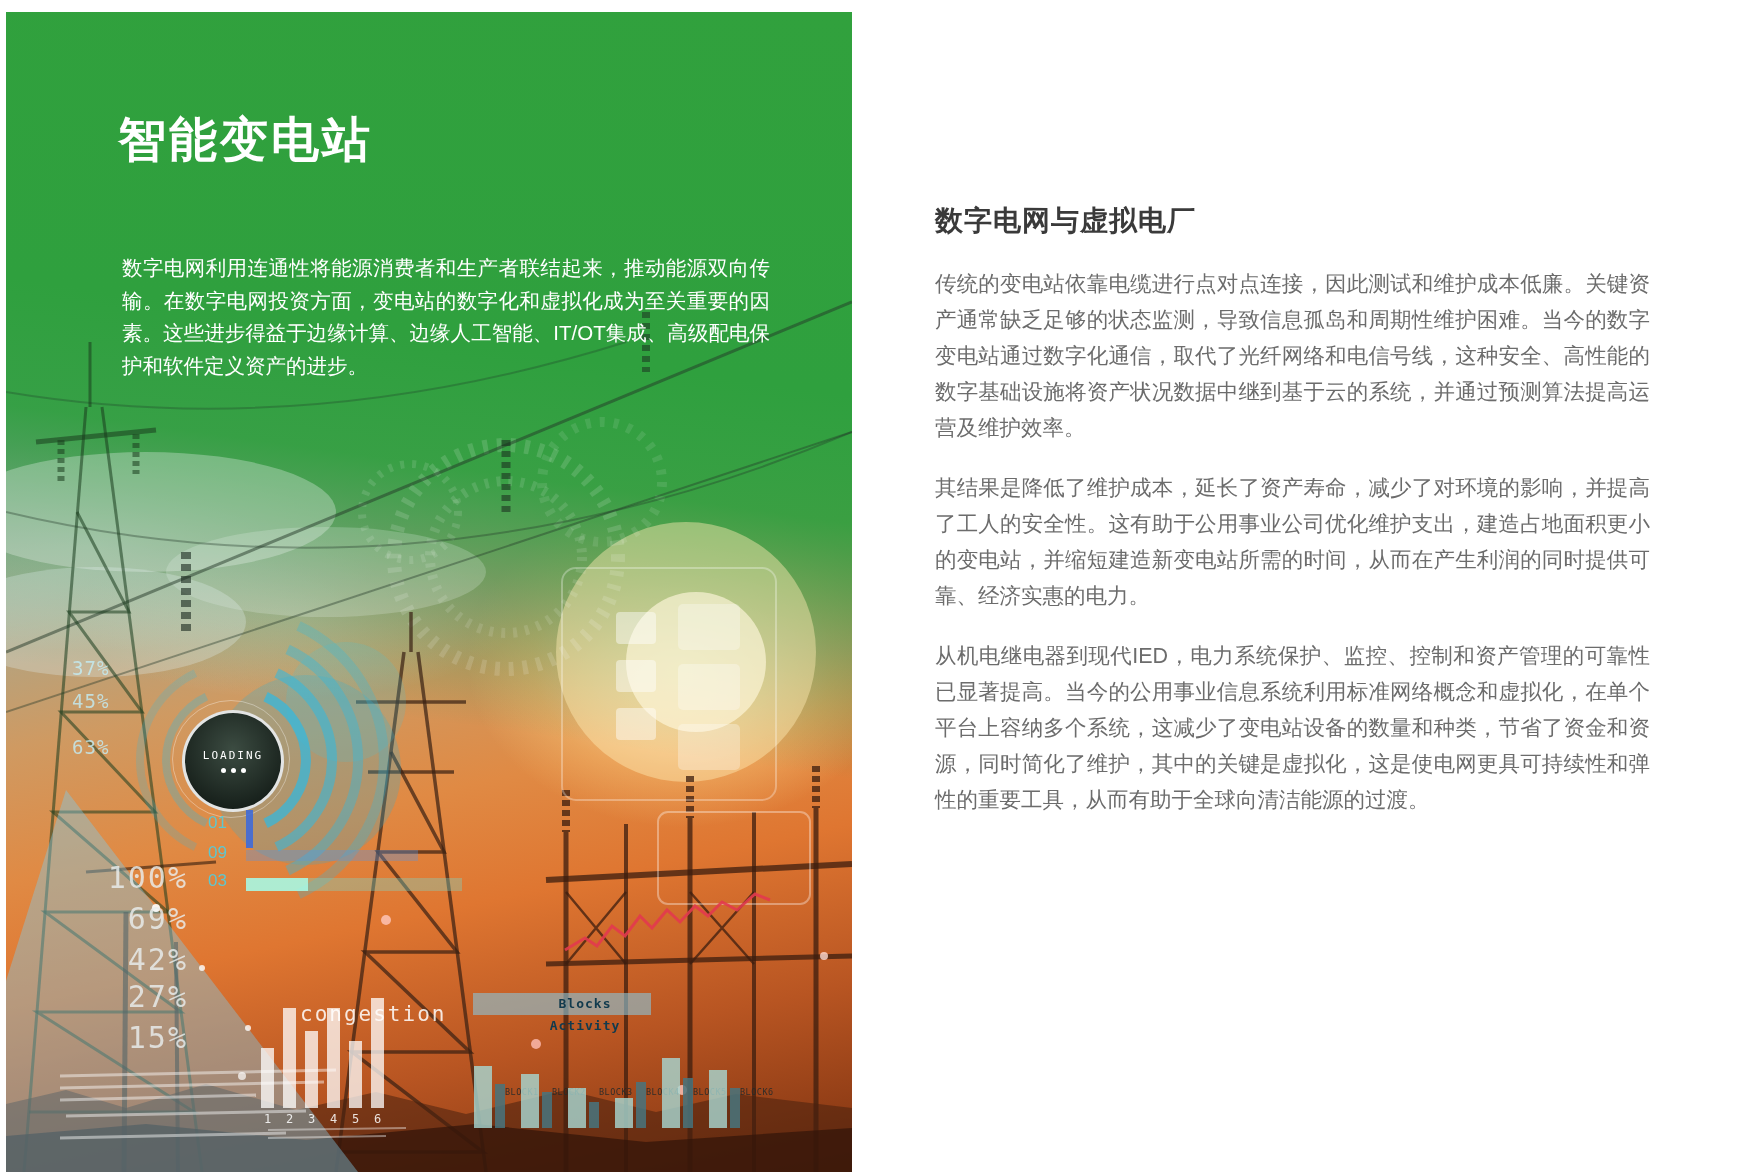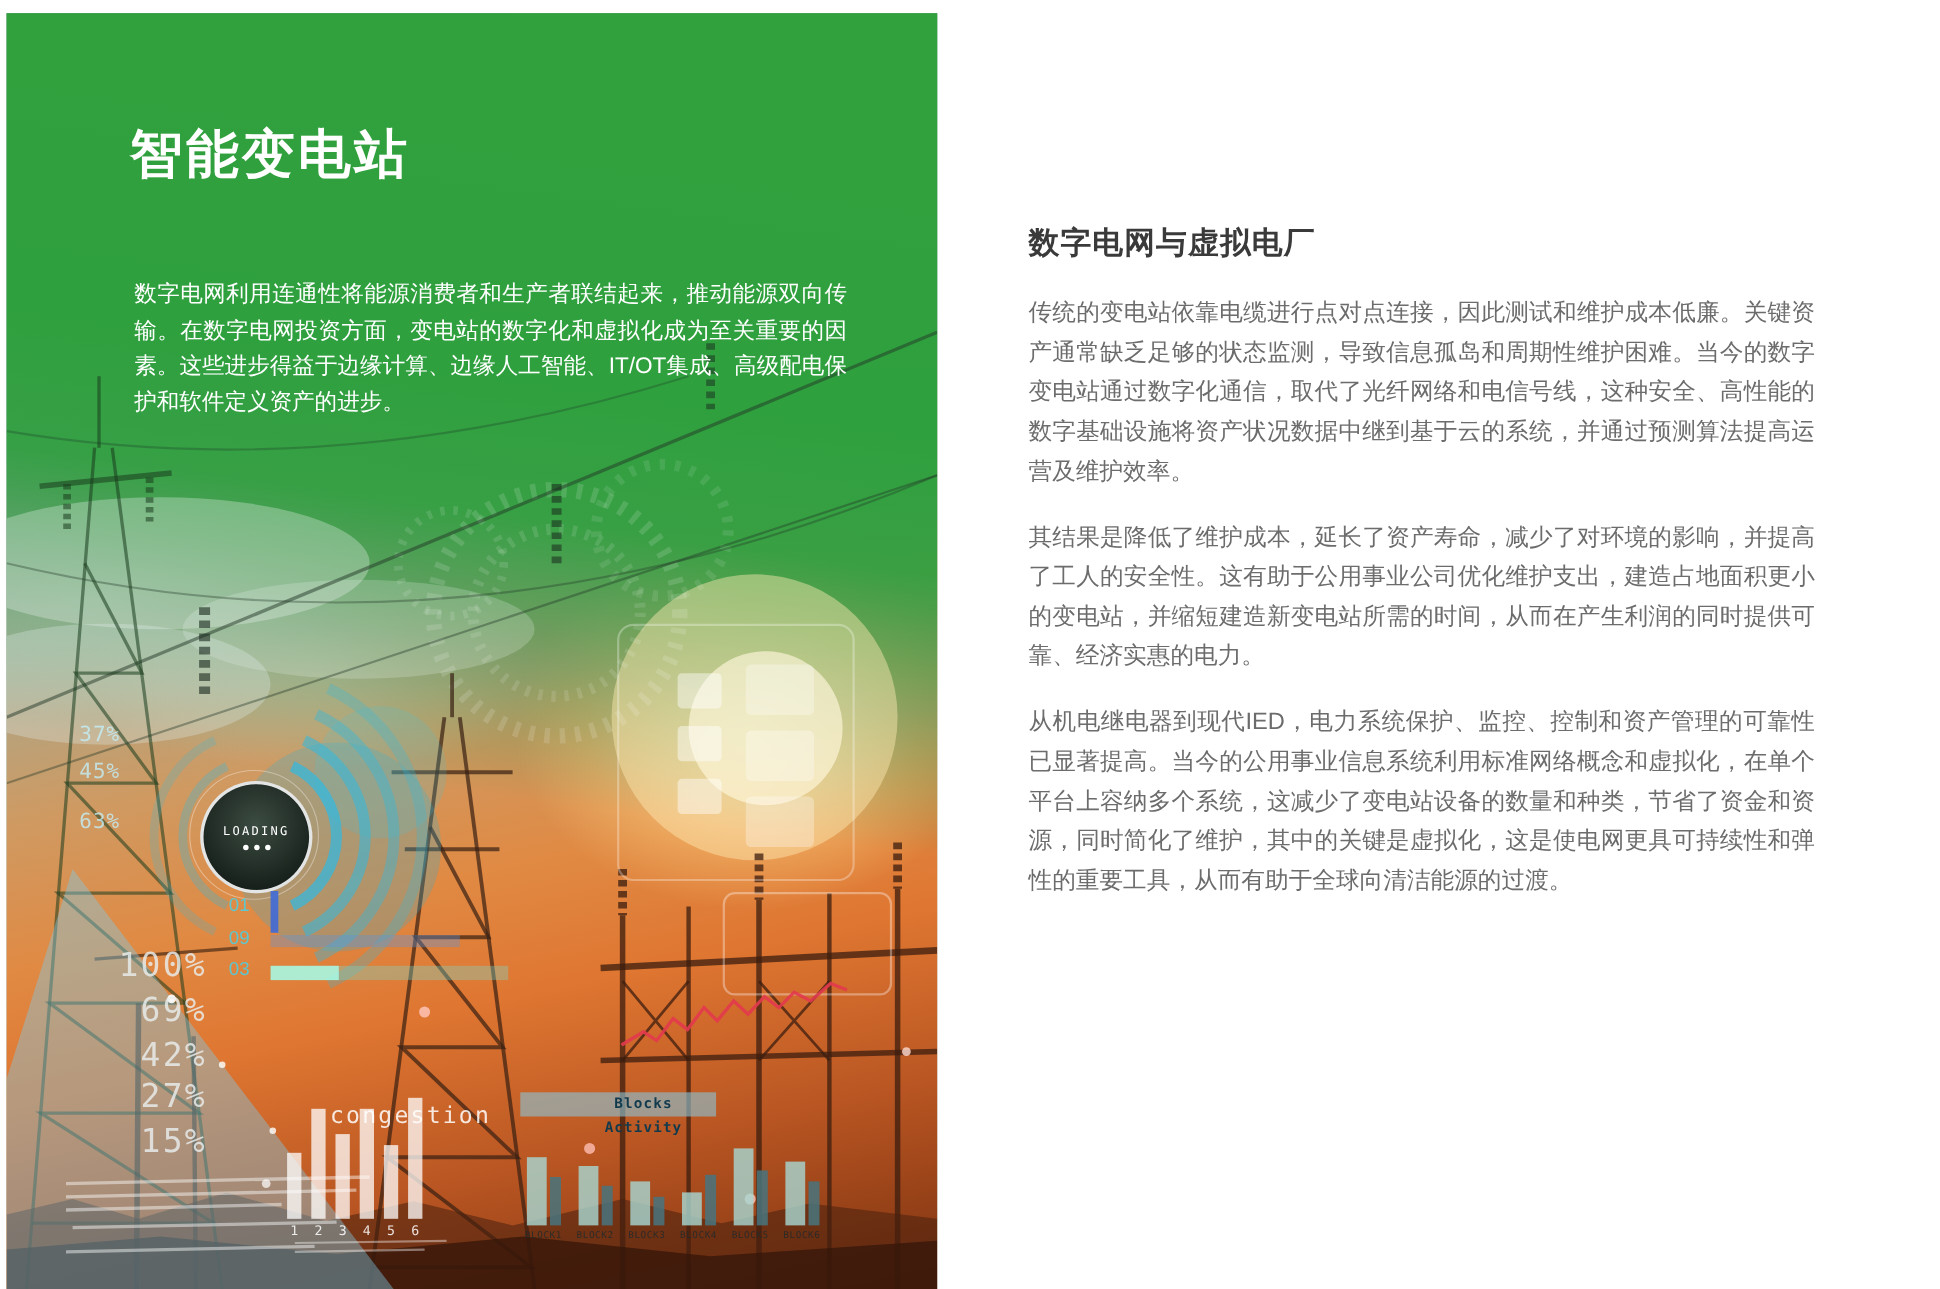--- a/index.html
+++ b/index.html
@@ -56,21 +56,21 @@
   #congestion-chart{position:absolute;left:255px;top:980px;height:134px;display:flex;
       align-items:flex-end;gap:9px;z-index:4;}
   .cong-col{display:flex;flex-direction:column;align-items:center;gap:4px;}
   .cong-bar{width:13px;background:rgba(255,255,255,.75);}
   .cong-num{font-size:12px;color:rgba(255,255,255,.85);font-family:"DejaVu Sans Mono", monospace;}
 
   .blocks-badge{left:467px;top:981px;width:132px;height:22px;line-height:22px;text-align:center;
       background:rgba(141,193,211,.62);color:#113a4d;font-size:13px;font-weight:700;letter-spacing:1px;padding-left:46px;}
   #block-groups{position:absolute;left:468px;top:994px;height:122px;display:flex;gap:7px;
       align-items:flex-end;z-index:4;}
-  .bgp{width:40px;display:flex;flex-direction:column;align-items:center;}
+  .bgp{width:40px;display:flex;flex-direction:row;align-items:center;}
   .bgp .bars{display:flex;align-items:flex-end;gap:3px;height:76px;}
   .bg-bar-a{width:18px;background:rgba(168,216,211,.8);}
   .bg-bar-b{width:10px;background:rgba(72,116,126,.85);}
   .bg-label{font-size:8.5px;margin-top:4px;color:rgba(38,42,42,.9);letter-spacing:.5px;
       font-family:"DejaVu Sans Mono", monospace;}
 
   
   .right-panel{position:absolute;left:935px;top:202px;width:715px;}
   .right-heading{margin:0 0 26px 0;font-size:28px;font-weight:700;color:#3a3a3a;letter-spacing:1px;}
   .right-panel p{margin:0 0 24px 0;font-size:21.5px;line-height:36px;color:#6c6c6c;text-align:justify;}

